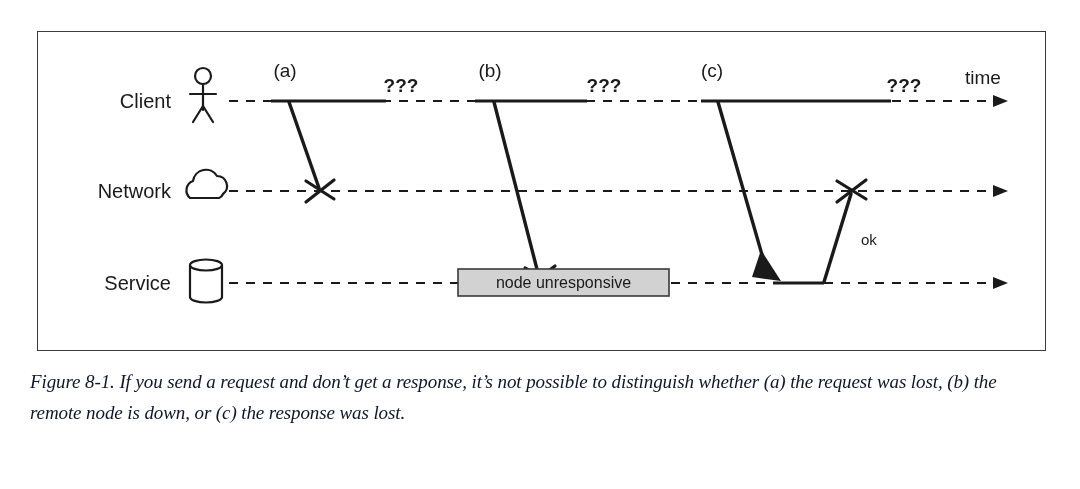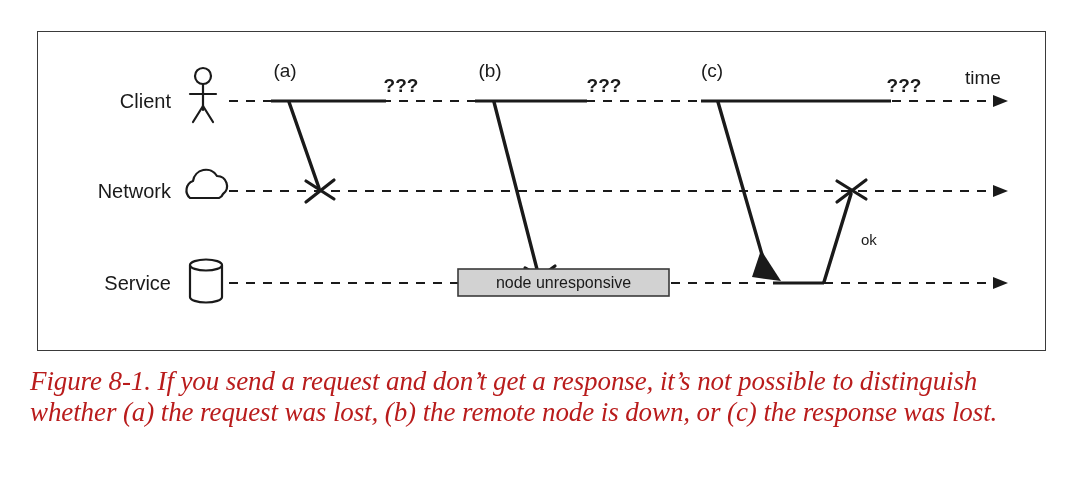--- a/index.html
+++ b/index.html
@@ -34,23 +34,23 @@
     left: 0;
     top: 0;
   }
   #caption {
     position: absolute;
     left: 30px;
     top: 366px;
     width: 1020px;
     font-family: "Liberation Serif", serif;
     font-style: italic;
-    font-size: 27px;
+    font-size: 19px;
     line-height: 31px;
-    color: #b91c1c;
+    color: #0f172a;
     letter-spacing: -0.1px;
   }
   .lane-label {
     font-family: "Liberation Sans", sans-serif;
     font-size: 20px;
     fill: #1a1a1a;
   }
   .marker-label {
     font-family: "Liberation Sans", sans-serif;
     font-size: 19px;

